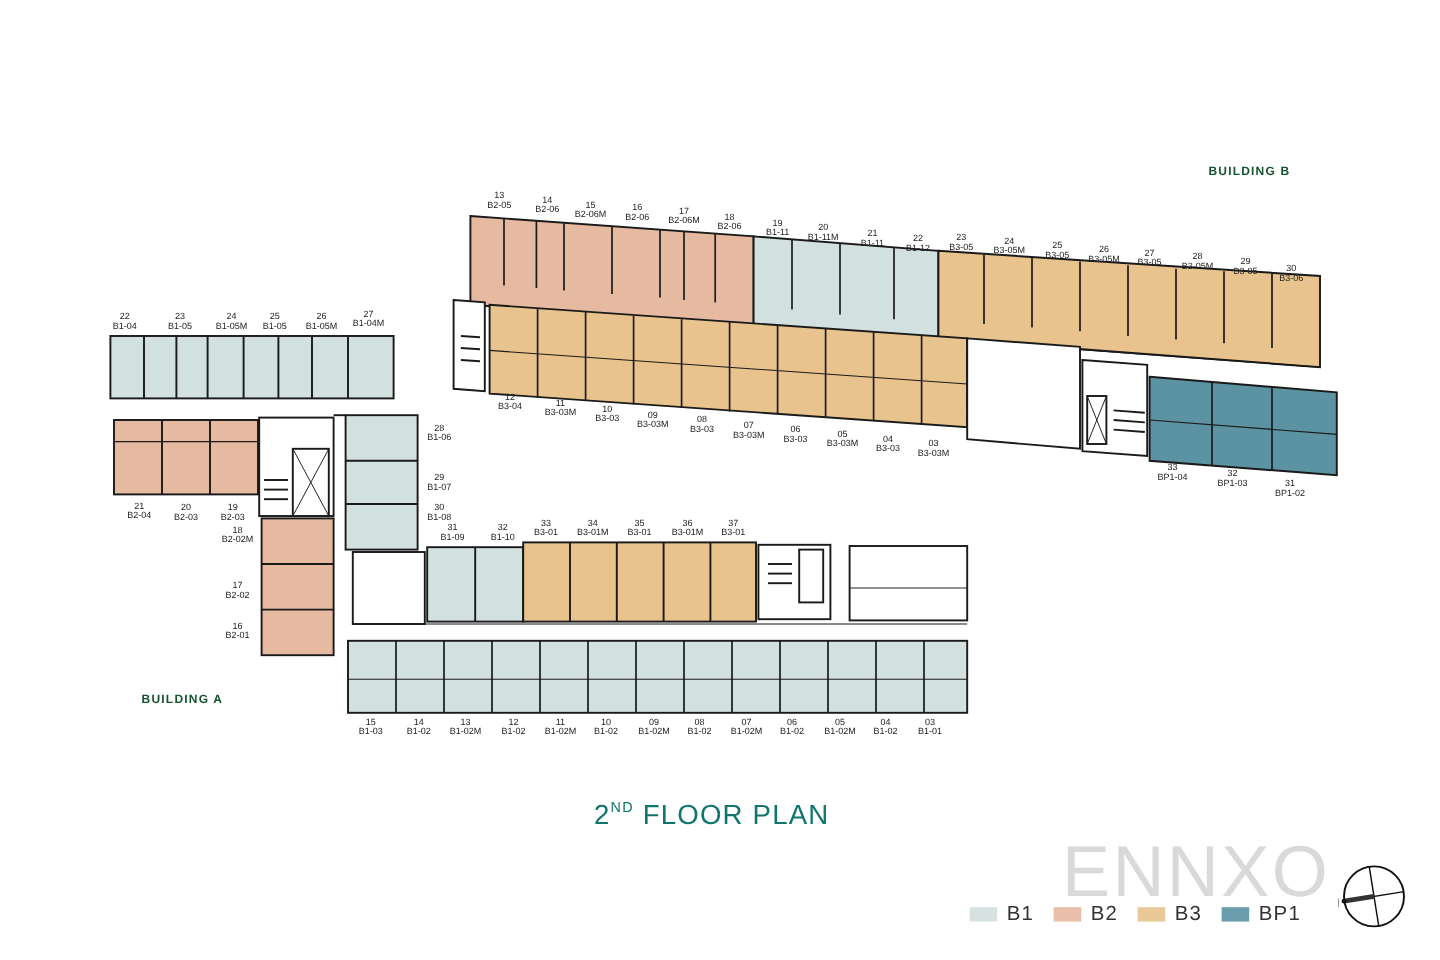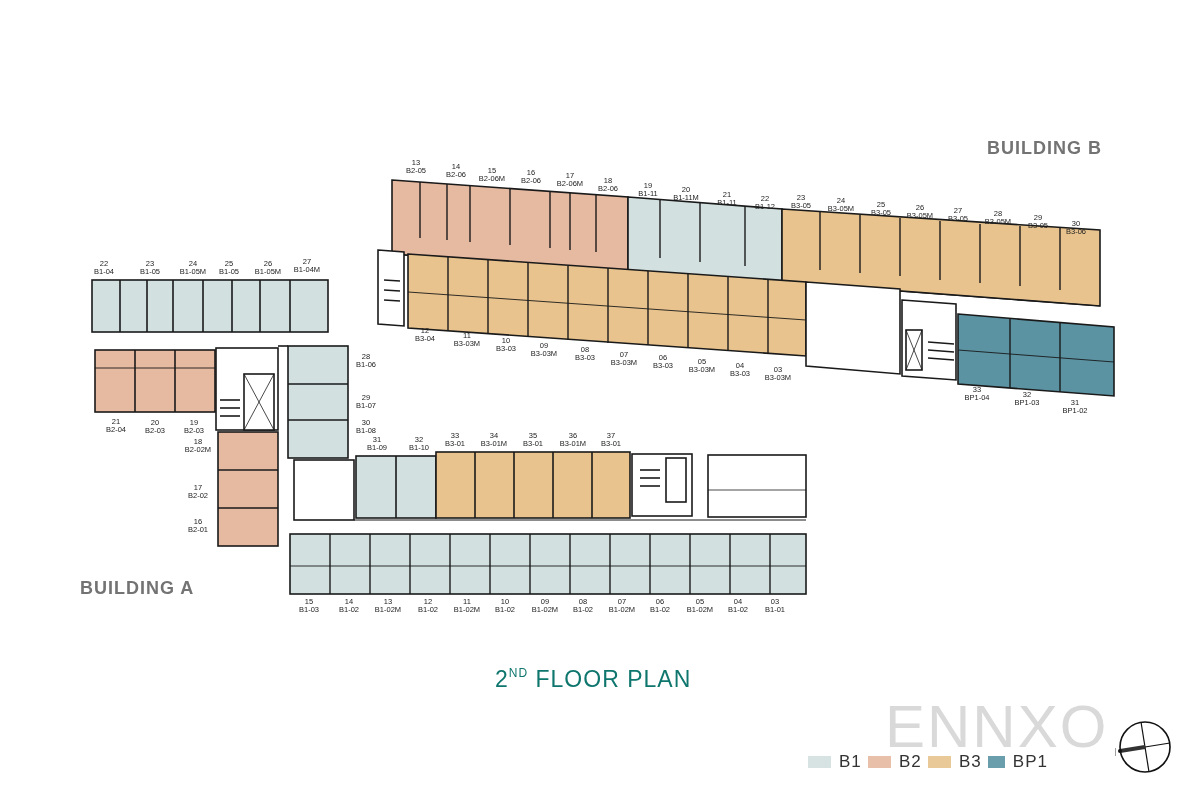--- a/index.html
+++ b/index.html
@@ -1,22 +1,22 @@
 <!DOCTYPE html>
 <html><head>
 <meta charset="utf-8">
 <style>
   html,body{margin:0;padding:0;background:#ffffff;}
   body{width:1200px;height:800px;position:relative;overflow:hidden;font-family:"DejaVu Sans","Liberation Sans",sans-serif;color:#222;}
   #plan{position:absolute;left:0;top:0;width:1200px;height:800px;}
-  .bldg-label{position:absolute;font-family:"Liberation Sans",sans-serif;font-weight:bold;font-size:18px;letter-spacing:1px;color:#737373;}
+  .bldg-label{position:absolute;font-family:"Liberation Sans",sans-serif;font-weight:bold;font-size:10px;letter-spacing:1px;color:#14532d;margin-left:20px;}
   .title{position:absolute;left:495px;top:666px;font-family:"Liberation Sans",sans-serif;font-size:23px;letter-spacing:1px;color:#0f766e;}
   .title sup{font-size:12px;vertical-align:10px;}
   .legend{position:absolute;left:808px;top:752px;display:flex;gap:0;align-items:center;}
-  .legend-item{display:flex;align-items:center;width:60px;}
+  .legend-item{display:flex;align-items:center;width:70px;}
   .swatch{width:23px;height:12px;margin-right:8px;opacity:.9;}
   .legend-label{font-family:"Liberation Sans",sans-serif;font-size:17px;color:#333;letter-spacing:1px;}
   .watermark{position:absolute;left:885px;top:697px;font-family:"Liberation Sans",sans-serif;font-weight:normal;font-size:60px;color:#d9d9d9;letter-spacing:2px;line-height:1;}
   .compass{position:absolute;left:1115px;top:718px;width:58px;height:58px;}
   .ulabel{font-family:"Liberation Sans",sans-serif;font-size:7.5px;fill:#222;text-anchor:middle;}
 </style>
 </head>
 <body>
 
 <svg id="plan" viewBox="0 0 1200 800" xmlns="http://www.w3.org/2000/svg">
@@ -223,21 +223,21 @@
       <text class="ulabel" x="583" y="604"><tspan x="583">08</tspan><tspan x="583" dy="8">B1-02</tspan></text>
       <text class="ulabel" x="622" y="604"><tspan x="622">07</tspan><tspan x="622" dy="8">B1-02M</tspan></text>
       <text class="ulabel" x="660" y="604"><tspan x="660">06</tspan><tspan x="660" dy="8">B1-02</tspan></text>
       <text class="ulabel" x="700" y="604"><tspan x="700">05</tspan><tspan x="700" dy="8">B1-02M</tspan></text>
       <text class="ulabel" x="738" y="604"><tspan x="738">04</tspan><tspan x="738" dy="8">B1-02</tspan></text>
       <text class="ulabel" x="775" y="604"><tspan x="775">03</tspan><tspan x="775" dy="8">B1-01</tspan></text>
     </g>
 </svg>
 
 <div class="bldg-label" style="left:987px;top:138px;">BUILDING B</div>
-<div class="bldg-label" style="left:80px;top:578px;">BUILDING A</div>
+<div class="bldg-label" style="left:98px;top:578px;">BUILDING A</div>
 
 <div class="title">
   <span>2</span><sup>ND</sup>
   <span>FLOOR PLAN</span>
 </div>
 
 <div class="watermark">ENNXO</div>
 
 <div class="legend">
   <div class="legend-item">

